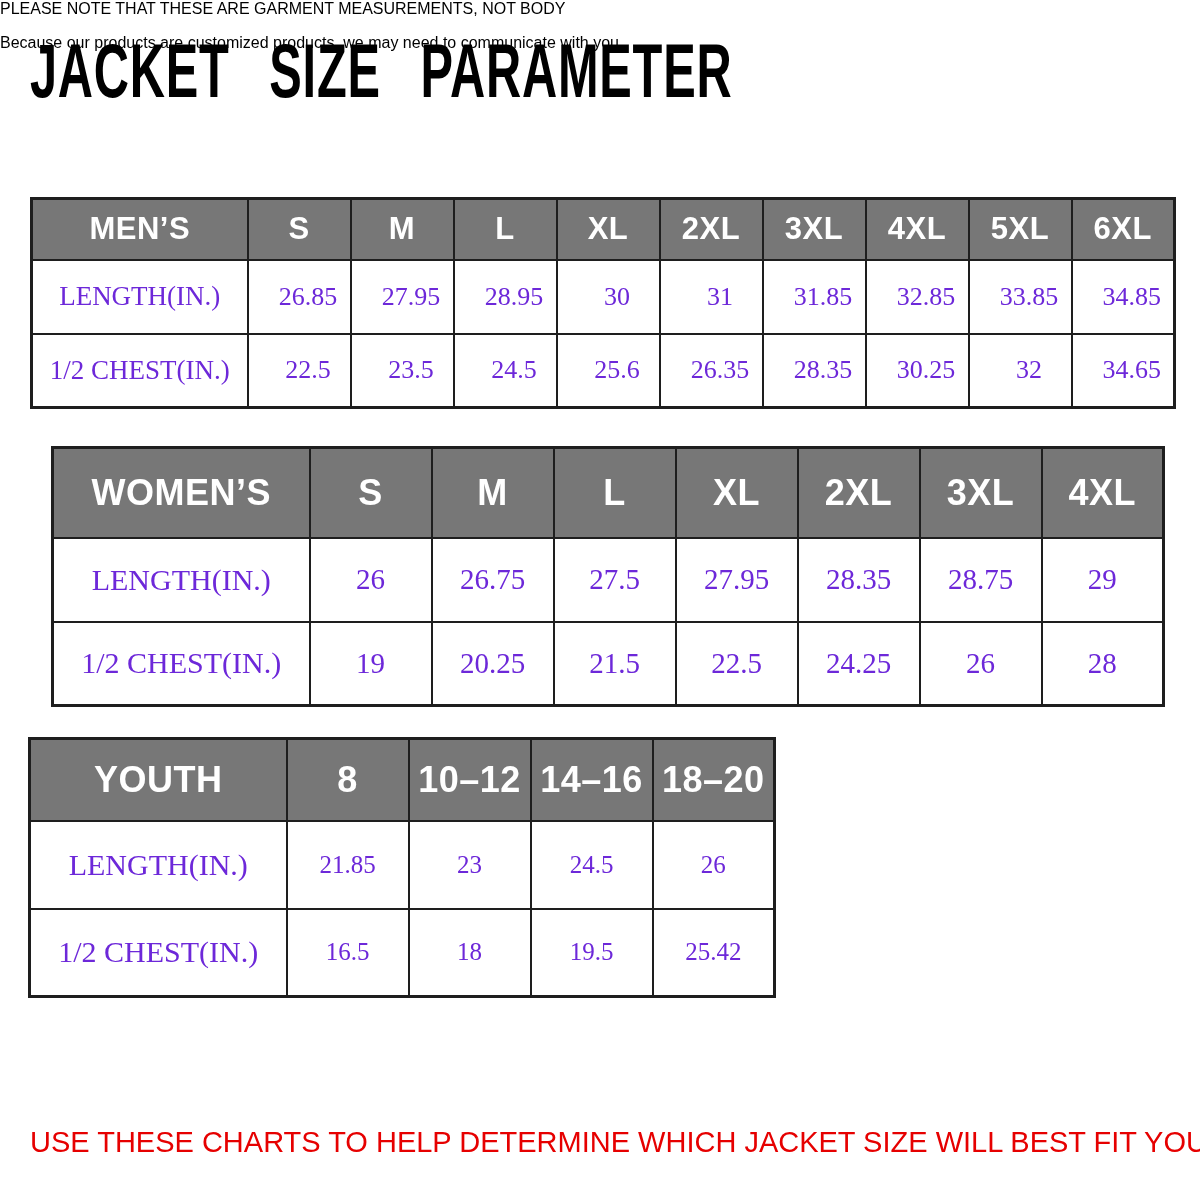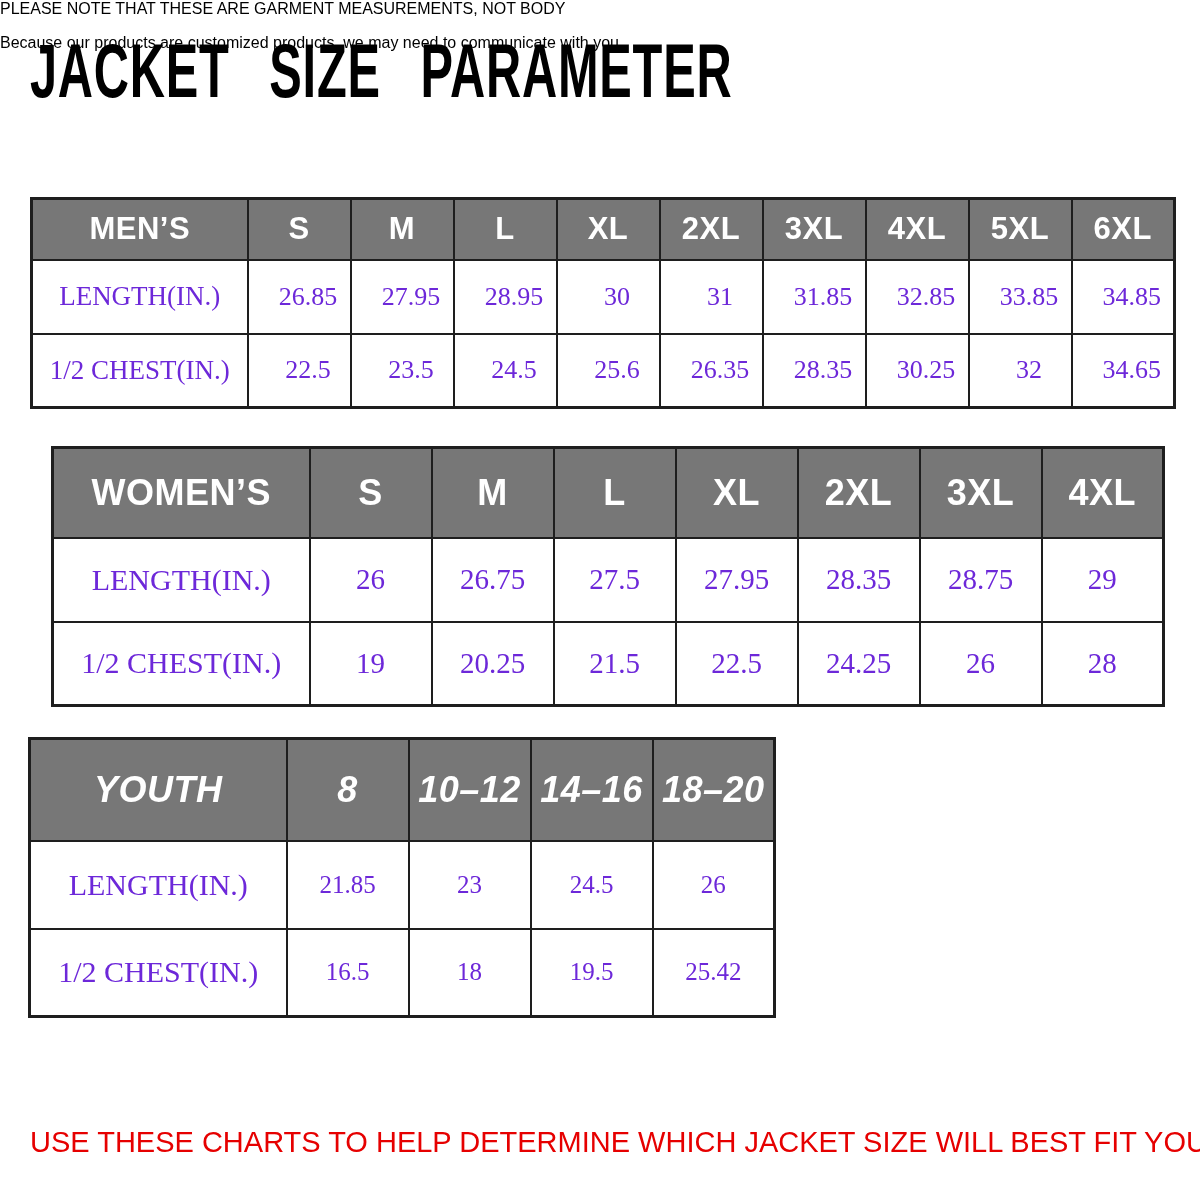--- a/index.html
+++ b/index.html
@@ -47,21 +47,21 @@
   .women col.c{width:122px;}
   .women tr.head{height:90px;}
   .women tr.data{height:84px;}
   .women th{font-size:36px;}
   .women td.lab{font-size:30px;}
   .women td.val{font-size:29px;}
 
   .youth{left:28px;top:737px;width:744px;}
   .youth col.lab{width:257px;}
   .youth col.c{width:122px;}
-  .youth tr.head{height:102px;font-style:italic;}
+  .youth tr.head{height:82px;}
   .youth tr.data{height:88px;}
   .youth th{font-size:36px;}
   .youth td.lab{font-size:30px;}
   .youth td.val{font-size:25px;}
 
   
   .footer-para{
     position:absolute;left:30px;top:1028px;width:1160px;margin:0;
     font-size:30px;line-height:46px;color:#e60000;font-weight:400;
   }

